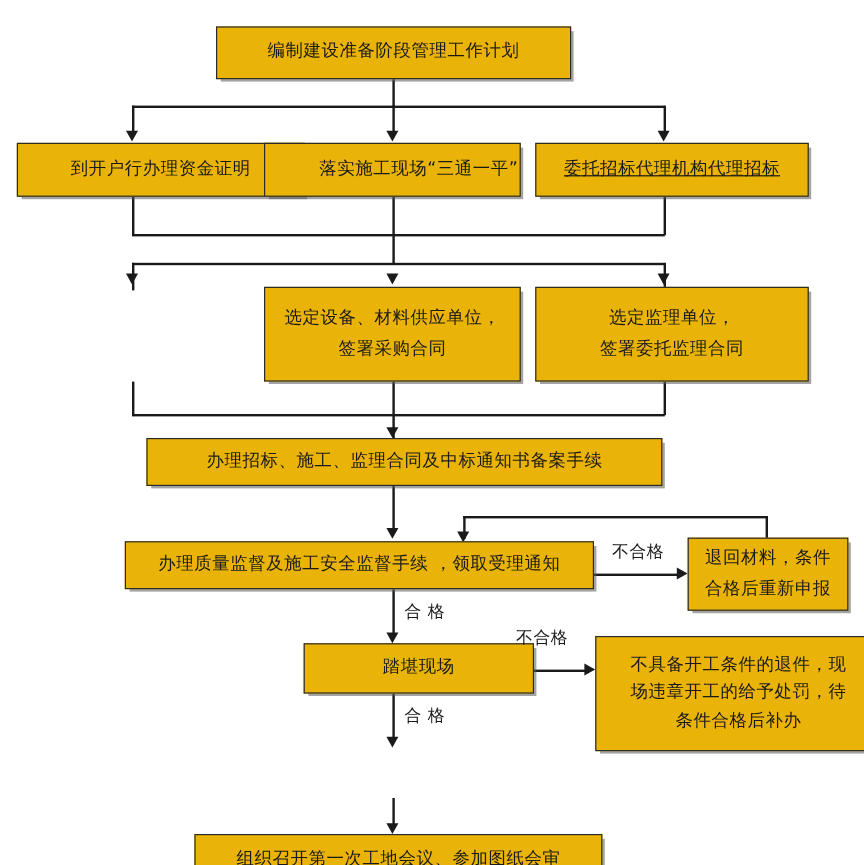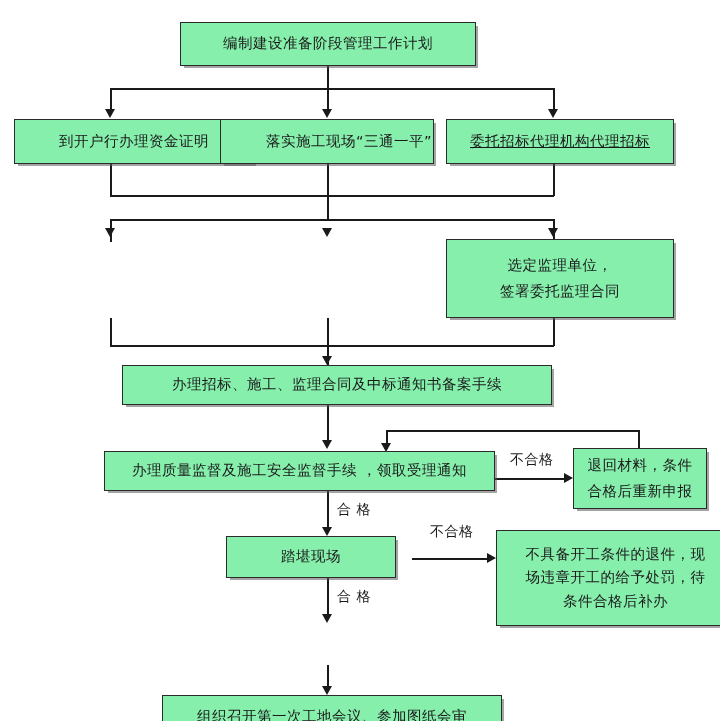--- a/index.html
+++ b/index.html
@@ -13,21 +13,21 @@
     height: 721px;
     background: #ffffff;
     font-family: "DejaVu Sans", "Liberation Sans", sans-serif;
     overflow: hidden;
   }
   
   .node {
     position: absolute;
     box-sizing: border-box;
     border: 1.5px solid #2b2b2b;
-    background: #86efac;
+    background: #eab308;
     display: flex;
     flex-direction: column;
     align-items: center;
     justify-content: center;
     color: #1a1a1a;
     font-size: 14.5px;
     line-height: 1.05;
     letter-spacing: 0.5px;
     text-align: center;
     z-index: 4;
@@ -109,20 +109,24 @@
   <div class="hline" style="left:110px; top:195px; width:444px;"></div>
   <div class="vline" style="left:327px; top:164px; height:56px;"></div>
 
   <div class="hline" style="left:110px; top:219px; width:444px;"></div>
   <div class="vline" style="left:110px; top:219px; height:23px;"></div>
   <div class="vline" style="left:553px; top:219px; height:23px;"></div>
   <div class="arrowdown" style="left:105.3px; top:228px;"></div>
   <div class="arrowdown" style="left:322.3px; top:228px;"></div>
   <div class="arrowdown" style="left:548.3px; top:228px;"></div>
 
+  <div class="node two" style="left:220px; top:239px; width:214px; height:79px;">
+    <span class="ln">选定设备、材料供应单位，</span>
+    <span class="ln">签署采购合同</span>
+  </div>
   <div class="node two" style="left:446px; top:239px; width:228px; height:79px;">
     <span class="ln">选定监理单位，</span>
     <span class="ln">签署委托监理合同</span>
   </div>
 
   <div class="vline" style="left:110px; top:318px; height:28px;"></div>
   <div class="vline" style="left:553px; top:318px; height:28px;"></div>
   <div class="hline" style="left:110px; top:345px; width:444px;"></div>
   <div class="vline" style="left:327px; top:318px; height:47px;"></div>
   <div class="arrowdown" style="left:322.3px; top:356px;"></div>
@@ -149,21 +153,21 @@
 
   <div class="node two" style="left:573px; top:448px; width:134px; height:61px;">
     <span class="ln">退回材料，条件</span>
     <span class="ln">合格后重新申报</span>
   </div>
 
   <div class="vline" style="left:327px; top:491px; height:40px;"></div>
   <div class="arrowdown" style="left:322.3px; top:527px;"></div>
   <div class="edgelabel" style="left:337px; top:501px;">合 格</div>
 
-  <div class="node" style="left:226px; top:536px; width:170px; height:42px;">
+  <div class="node" style="left:253px; top:536px; width:192px; height:42px;">
     <span class="ln">踏堪现场</span>
   </div>
 
   <div class="hline" style="left:412px; top:558px; width:78px;"></div>
   <div class="arrowright" style="left:487px; top:552.5px;"></div>
   <div class="edgelabel" style="left:430px; top:523px;">不合格</div>
 
   <div class="node three" style="left:496px; top:530px; width:239px; height:96px;">
     <span class="ln">不具备开工条件的退件，现</span>
     <span class="ln">场违章开工的给予处罚，待</span>

